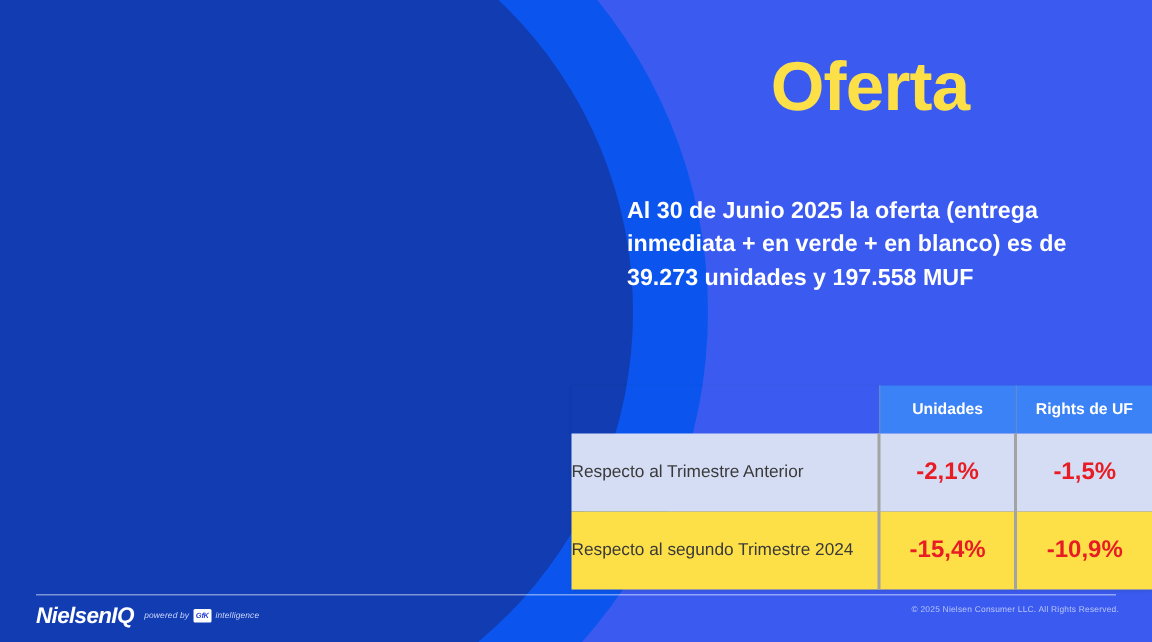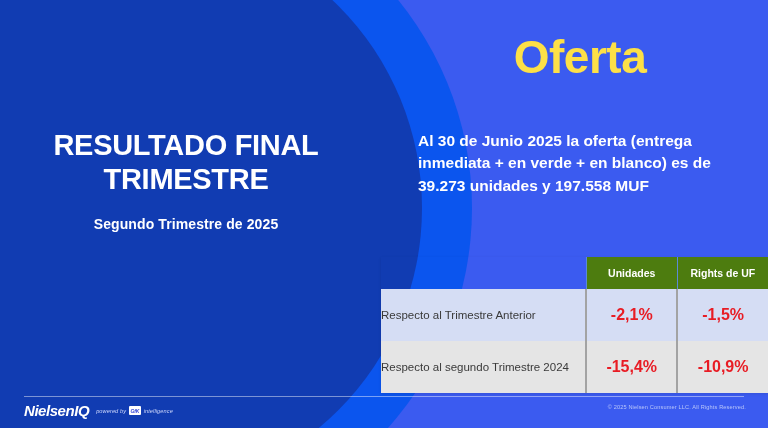--- a/index.html
+++ b/index.html
@@ -87,32 +87,32 @@
   .stats-table td,.stats-table th{
     padding:0;
     margin:0;
   }
   .hdr-blank{
     background:transparent;
     width:205px;
     height:32px;
   }
   .hdr-cell{
-    background:#4d7c0f;
+    background:#3b82f6;
     color:#FFFFFF;
     font-size:10.5px;
     font-weight:bold;
     width:91px;
     height:32px;
     text-align:center;
     vertical-align:middle;
     border-left:1px solid #5b8ad6;
   }
   .row-a td{background:#D5DDF4;}
-  .row-b td{background:#e5e5e5;}
+  .row-b td{background:#fde047;}
   .lbl-cell{
     color:#3a3a3a;
     font-size:11.5px;
     height:36px;
     text-align:left;
     vertical-align:middle;
     padding:0 8px;
     white-space:nowrap;
   }
   .val-cell{
@@ -173,24 +173,20 @@
   }
 </style>
 </head>
 <body>
 
 <div class="slide">
 
   <div class="ring-outer"></div>
   <div class="ring-inner"></div>
 
-  <div class="left-block">
-    <div class="main-title">RESULTADO FINAL TRIMESTRE</div>
-    <div class="sub-title">Segundo Trimestre de 2025</div>
-  </div>
 
   <div class="oferta-title">Oferta</div>
 
   <div class="lead-text">Al 30 de Junio 2025 la oferta (entrega inmediata + en verde + en blanco) es de 39.273 unidades y 197.558 MUF</div>
 
   <table class="stats-table">
     <thead>
       <tr>
         <th class="hdr-blank"></th>
         <th class="hdr-cell">Unidades</th>

